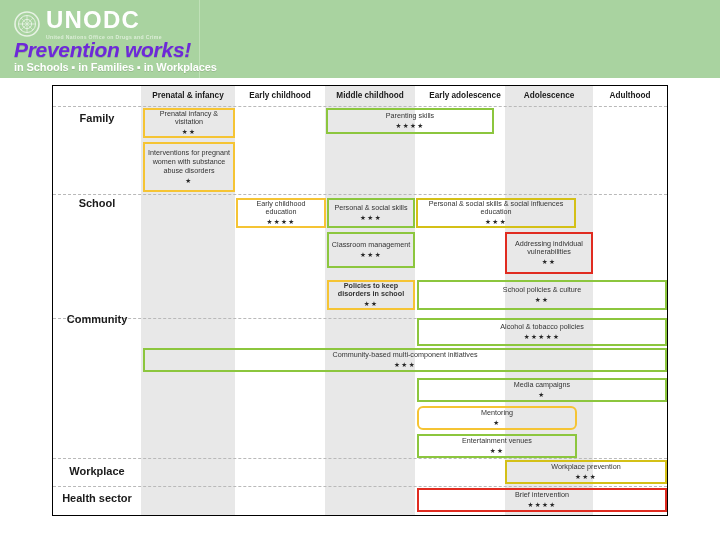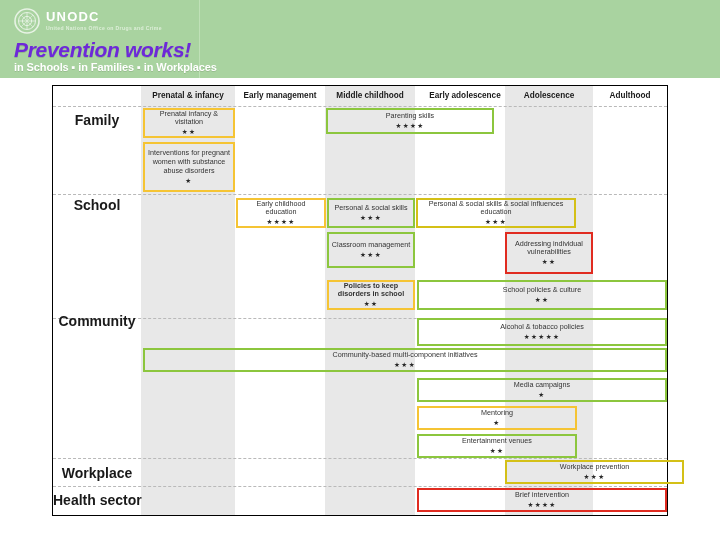--- a/index.html
+++ b/index.html
@@ -12,21 +12,21 @@
   .page{position:relative;width:720px;height:540px;}
 
   
   .banner{position:absolute;left:0;top:0;width:720px;height:78px;background:#a9d3a0;}
   .banner-divider{position:absolute;left:199px;top:0;width:1px;height:78px;background:#bfe0b7;}
 
   .unodc-logo{position:absolute;left:14px;top:8px;display:flex;align-items:center;gap:6px;}
   .un-emblem{width:26px;height:26px;border-radius:50%;position:relative;opacity:.72;}
   .un-emblem svg{display:block;}
   .unodc-text{display:flex;flex-direction:column;justify-content:center;line-height:1;}
-  .unodc-main{font-size:13px;font-weight:bold;color:#ffffff;letter-spacing:1.2px;}
+  .unodc-main{font-size:24px;font-weight:bold;color:#ffffff;letter-spacing:1.2px;}
   .unodc-sub{font-size:5.1px;font-weight:bold;color:#ddeed8;letter-spacing:.35px;margin-top:3px;}
 
   .prevention-title{
     position:absolute;left:14px;top:38px;
     font-size:21px;font-weight:bold;font-style:italic;
     color:#6d28d9;letter-spacing:-.3px;
     text-shadow:0 1px 0 rgba(120,150,110,.45);
   }
   .prevention-sub{
     position:absolute;left:14px;top:61px;
@@ -44,21 +44,21 @@
     position:absolute;top:2px;height:16px;z-index:3;
     font-size:8.2px;font-weight:bold;color:#1a1a1a;
     text-align:center;line-height:16px;white-space:nowrap;
   }
   .rowdiv{
     position:absolute;left:0;width:100%;height:0;z-index:2;
     border-top:1px dashed #b9b9b9;
   }
   .rowlabel{
     position:absolute;left:0;width:88px;z-index:4;
-    font-size:14px;font-weight:bold;color:#1a1a1a;text-align:center;white-space:nowrap;
+    font-size:11px;font-weight:bold;color:#1a1a1a;text-align:center;white-space:nowrap;
   }
 
   .card{
     position:absolute;z-index:5;box-sizing:border-box;
     display:flex;flex-direction:column;align-items:center;justify-content:center;
     text-align:center;background:transparent;
     font-size:7.2px;color:#333333;line-height:1.22;padding:1px 2px;
   }
   .card .ttl{display:block;}
   .card .stars{display:block;font-size:6.6px;color:#2a2a2a;letter-spacing:1.4px;margin-top:1px;}
@@ -99,21 +99,21 @@
   </div>
 
   <div class="matrix">
     <div id="shades">
         <div class="shade-col" style="left: 88px; width: 94px;"></div>
         <div class="shade-col" style="left: 272px; width: 90px;"></div>
         <div class="shade-col" style="left: 452px; width: 88px;"></div>
       </div>
     <div id="colheads">
         <div class="colhead" style="left: 88px; width: 94px;">Prenatal &amp; infancy</div>
-        <div class="colhead" style="left: 182px; width: 90px;">Early management</div>
+        <div class="colhead" style="left: 182px; width: 90px;">Early childhood</div>
         <div class="colhead" style="left: 272px; width: 90px;">Middle childhood</div>
         <div class="colhead" style="left: 362px; width: 84px; margin-left: 8px;">Early adolescence</div>
         <div class="colhead" style="left: 452px; width: 88px;">Adolescence</div>
         <div class="colhead" style="left: 540px; width: 74px;">Adulthood</div>
       </div>
     <div id="rowdivs">
         <div class="rowdiv" style="top: 20px;"></div>
         <div class="rowdiv" style="top: 108px;"></div>
         <div class="rowdiv" style="top: 232px;"></div>
         <div class="rowdiv" style="top: 372px;"></div>
@@ -172,29 +172,29 @@
           <span class="stars">★★★★★</span>
         </div>
         <div class="card c-green" style="left: 90px; top: 262px; width: 524px; height: 24px;">
           <span class="ttl">Community-based multi-component initiatives</span>
           <span class="stars">★★★</span>
         </div>
         <div class="card c-green" style="left: 364px; top: 292px; width: 250px; height: 24px;">
           <span class="ttl">Media campaigns</span>
           <span class="stars">★</span>
         </div>
-        <div class="card c-yellow" style="left: 364px; top: 320px; width: 160px; height: 24px;">
+        <div class="card c-yellow" style="left: 364px; top: 320px; width: 160px; height: 24px; border-radius: 6px;">
           <span class="ttl">Mentoring</span>
           <span class="stars">★</span>
         </div>
         <div class="card c-green" style="left: 364px; top: 348px; width: 160px; height: 24px;">
           <span class="ttl">Entertainment venues</span>
           <span class="stars">★★</span>
         </div>
-        <div class="card c-olive" style="left: 452px; top: 374px; width: 179px; height: 24px;">
+        <div class="card c-olive" style="left: 452px; top: 374px; width: 162px; height: 24px;">
           <span class="ttl">Workplace prevention</span>
           <span class="stars">★★★</span>
         </div>
         <div class="card c-red" style="left: 364px; top: 402px; width: 250px; height: 24px;">
           <span class="ttl">Brief intervention</span>
           <span class="stars">★★★★</span>
         </div>
       </div>
   </div>
 

